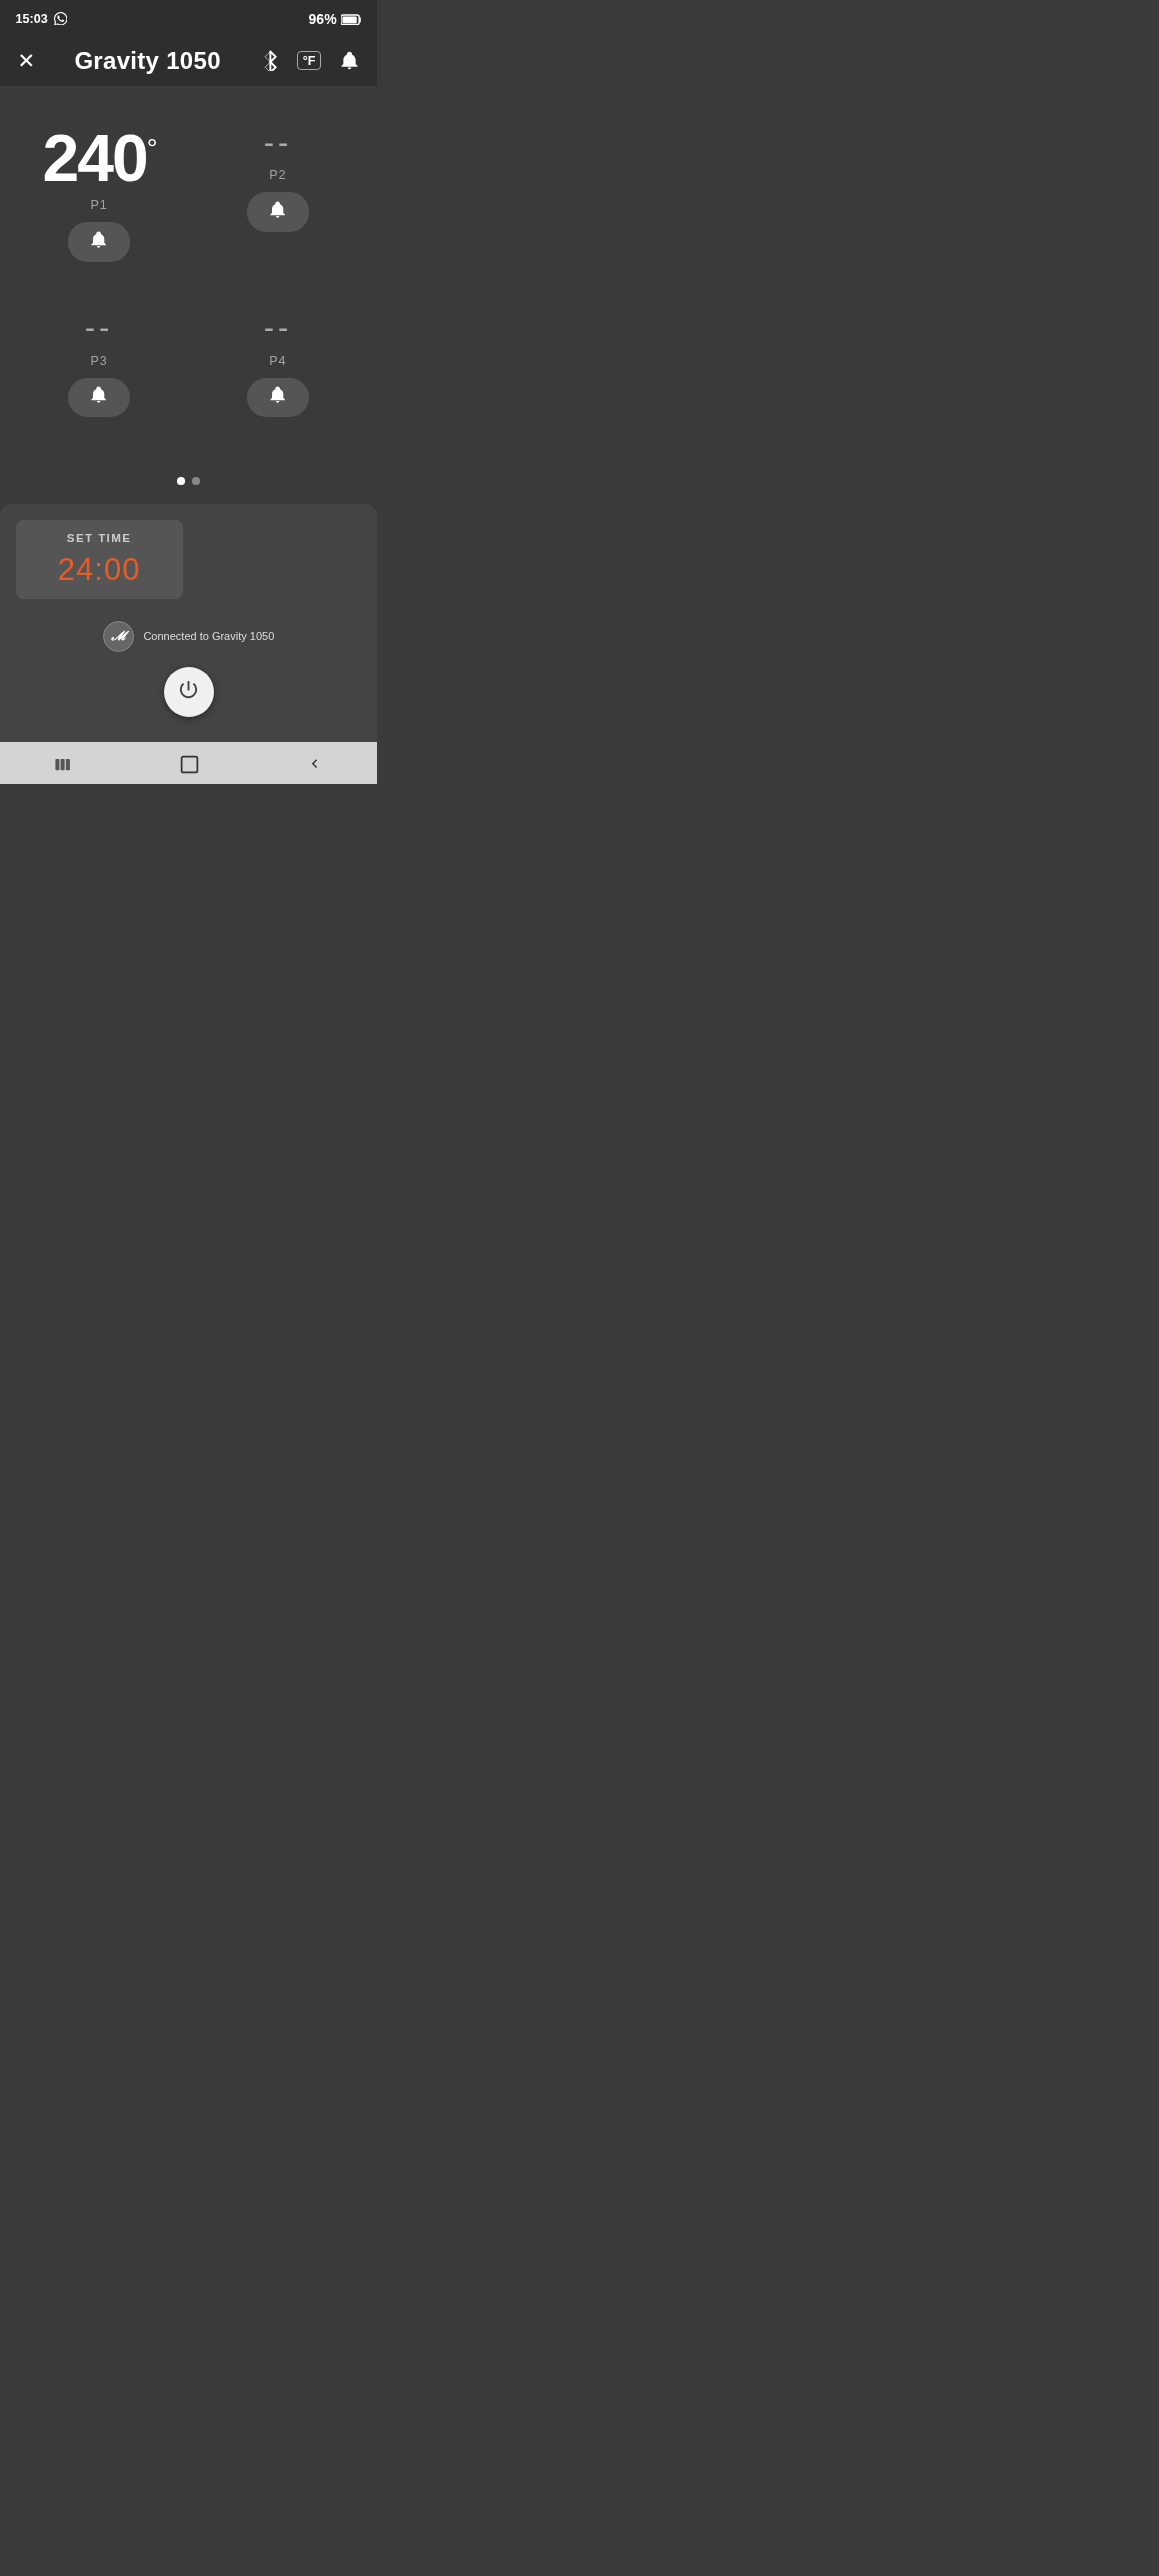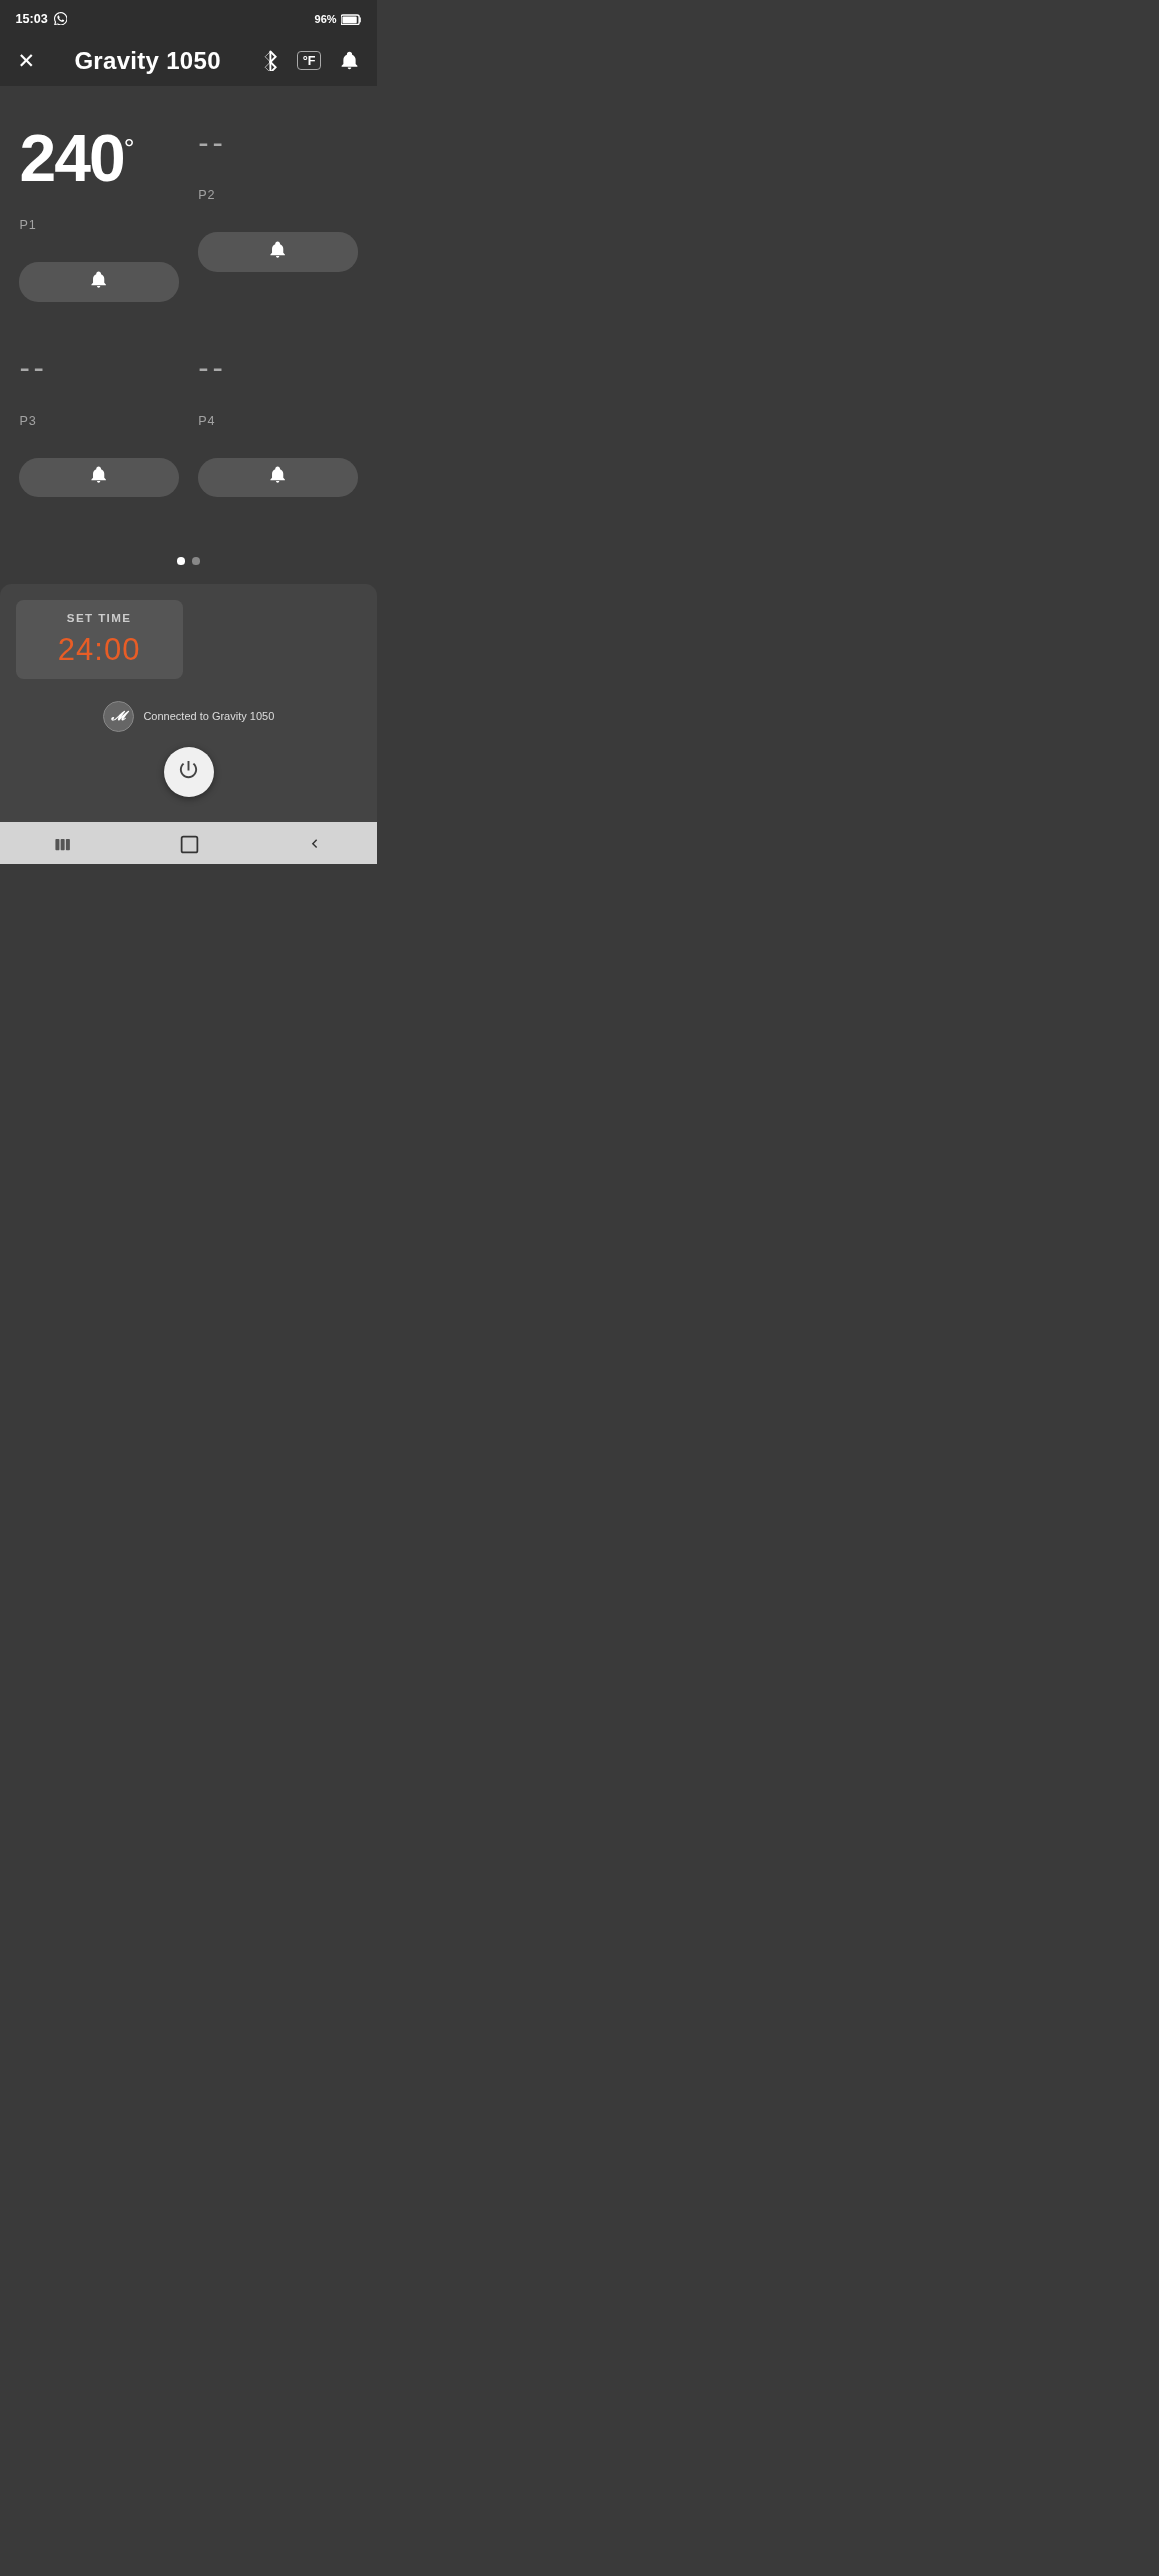--- a/index.html
+++ b/index.html
@@ -81,22 +81,22 @@
     
     .probe-grid {
       display: grid;
       grid-template-columns: 1fr 1fr;
       gap: 0;
       padding: 19.3px 9.7px;
     }
     .probe-cell {
       display: flex;
       flex-direction: column;
+      align-items: center;
       padding: 19.3px 9.7px 29px;
-      gap: 20px;
     }
     .probe-value {
       font-size: 66px;
       font-weight: 700;
       line-height: 1;
       margin-bottom: 7.7px;
       letter-spacing: -1.9px;
     }
     .probe-value sup {
       font-size: 27px;
@@ -265,21 +265,21 @@
     <span>15:03</span>
     <span style="font-size:11.6px;">
       
       <svg width="13.5" height="13.5" viewBox="0 0 24 24" fill="white">
           <path d="M17.472 14.382c-.297-.149-1.758-.867-2.03-.967-.273-.099-.471-.148-.67.15-.197.297-.767.966-.94 1.164-.173.199-.347.223-.644.075-.297-.15-1.255-.463-2.39-1.475-.883-.788-1.48-1.761-1.653-2.059-.173-.297-.018-.458.13-.606.134-.133.298-.347.446-.52.149-.174.198-.298.298-.497.099-.198.05-.371-.025-.52-.075-.149-.669-1.612-.916-2.207-.242-.579-.487-.5-.669-.51-.173-.008-.371-.01-.57-.01-.198 0-.52.074-.792.372-.272.297-1.04 1.016-1.04 2.479 0 1.462 1.065 2.875 1.213 3.074.149.198 2.096 3.2 5.077 4.487.709.306 1.262.489 1.694.625.712.227 1.36.195 1.871.118.571-.085 1.758-.719 2.006-1.413.248-.694.248-1.289.173-1.413-.074-.124-.272-.198-.57-.347z"></path>
           <path d="M12 0C5.373 0 0 5.373 0 12c0 2.123.555 4.117 1.528 5.843L.057 23.572l5.888-1.543A11.945 11.945 0 0012 24c6.627 0 12-5.373 12-12S18.627 0 12 0zm0 22c-1.891 0-3.663-.5-5.194-1.373l-.371-.221-3.494.916.933-3.41-.242-.381A9.941 9.941 0 012 12C2 6.477 6.477 2 12 2s10 4.477 10 10-4.477 10-10 10z"></path>
         </svg>
     </span>
   </div>
   <div class="status-right">
-    <span style="font-size:11px;">96%</span>
+    <span style="font-size:14px;">96%</span>
 
     <svg width="21" height="11.6" viewBox="0 0 22 12">
       <rect x="0" y="1" width="19" height="10" rx="2" ry="2" fill="none" stroke="white" stroke-width="1.5"></rect>
       <rect x="1.5" y="2.5" width="15" height="7" rx="1" fill="white"></rect>
       <path d="M20 4v4" stroke="white" stroke-width="1.5" stroke-linecap="round"></path>
     </svg>
   </div>
 </div>
 
 <div class="app-bar">

